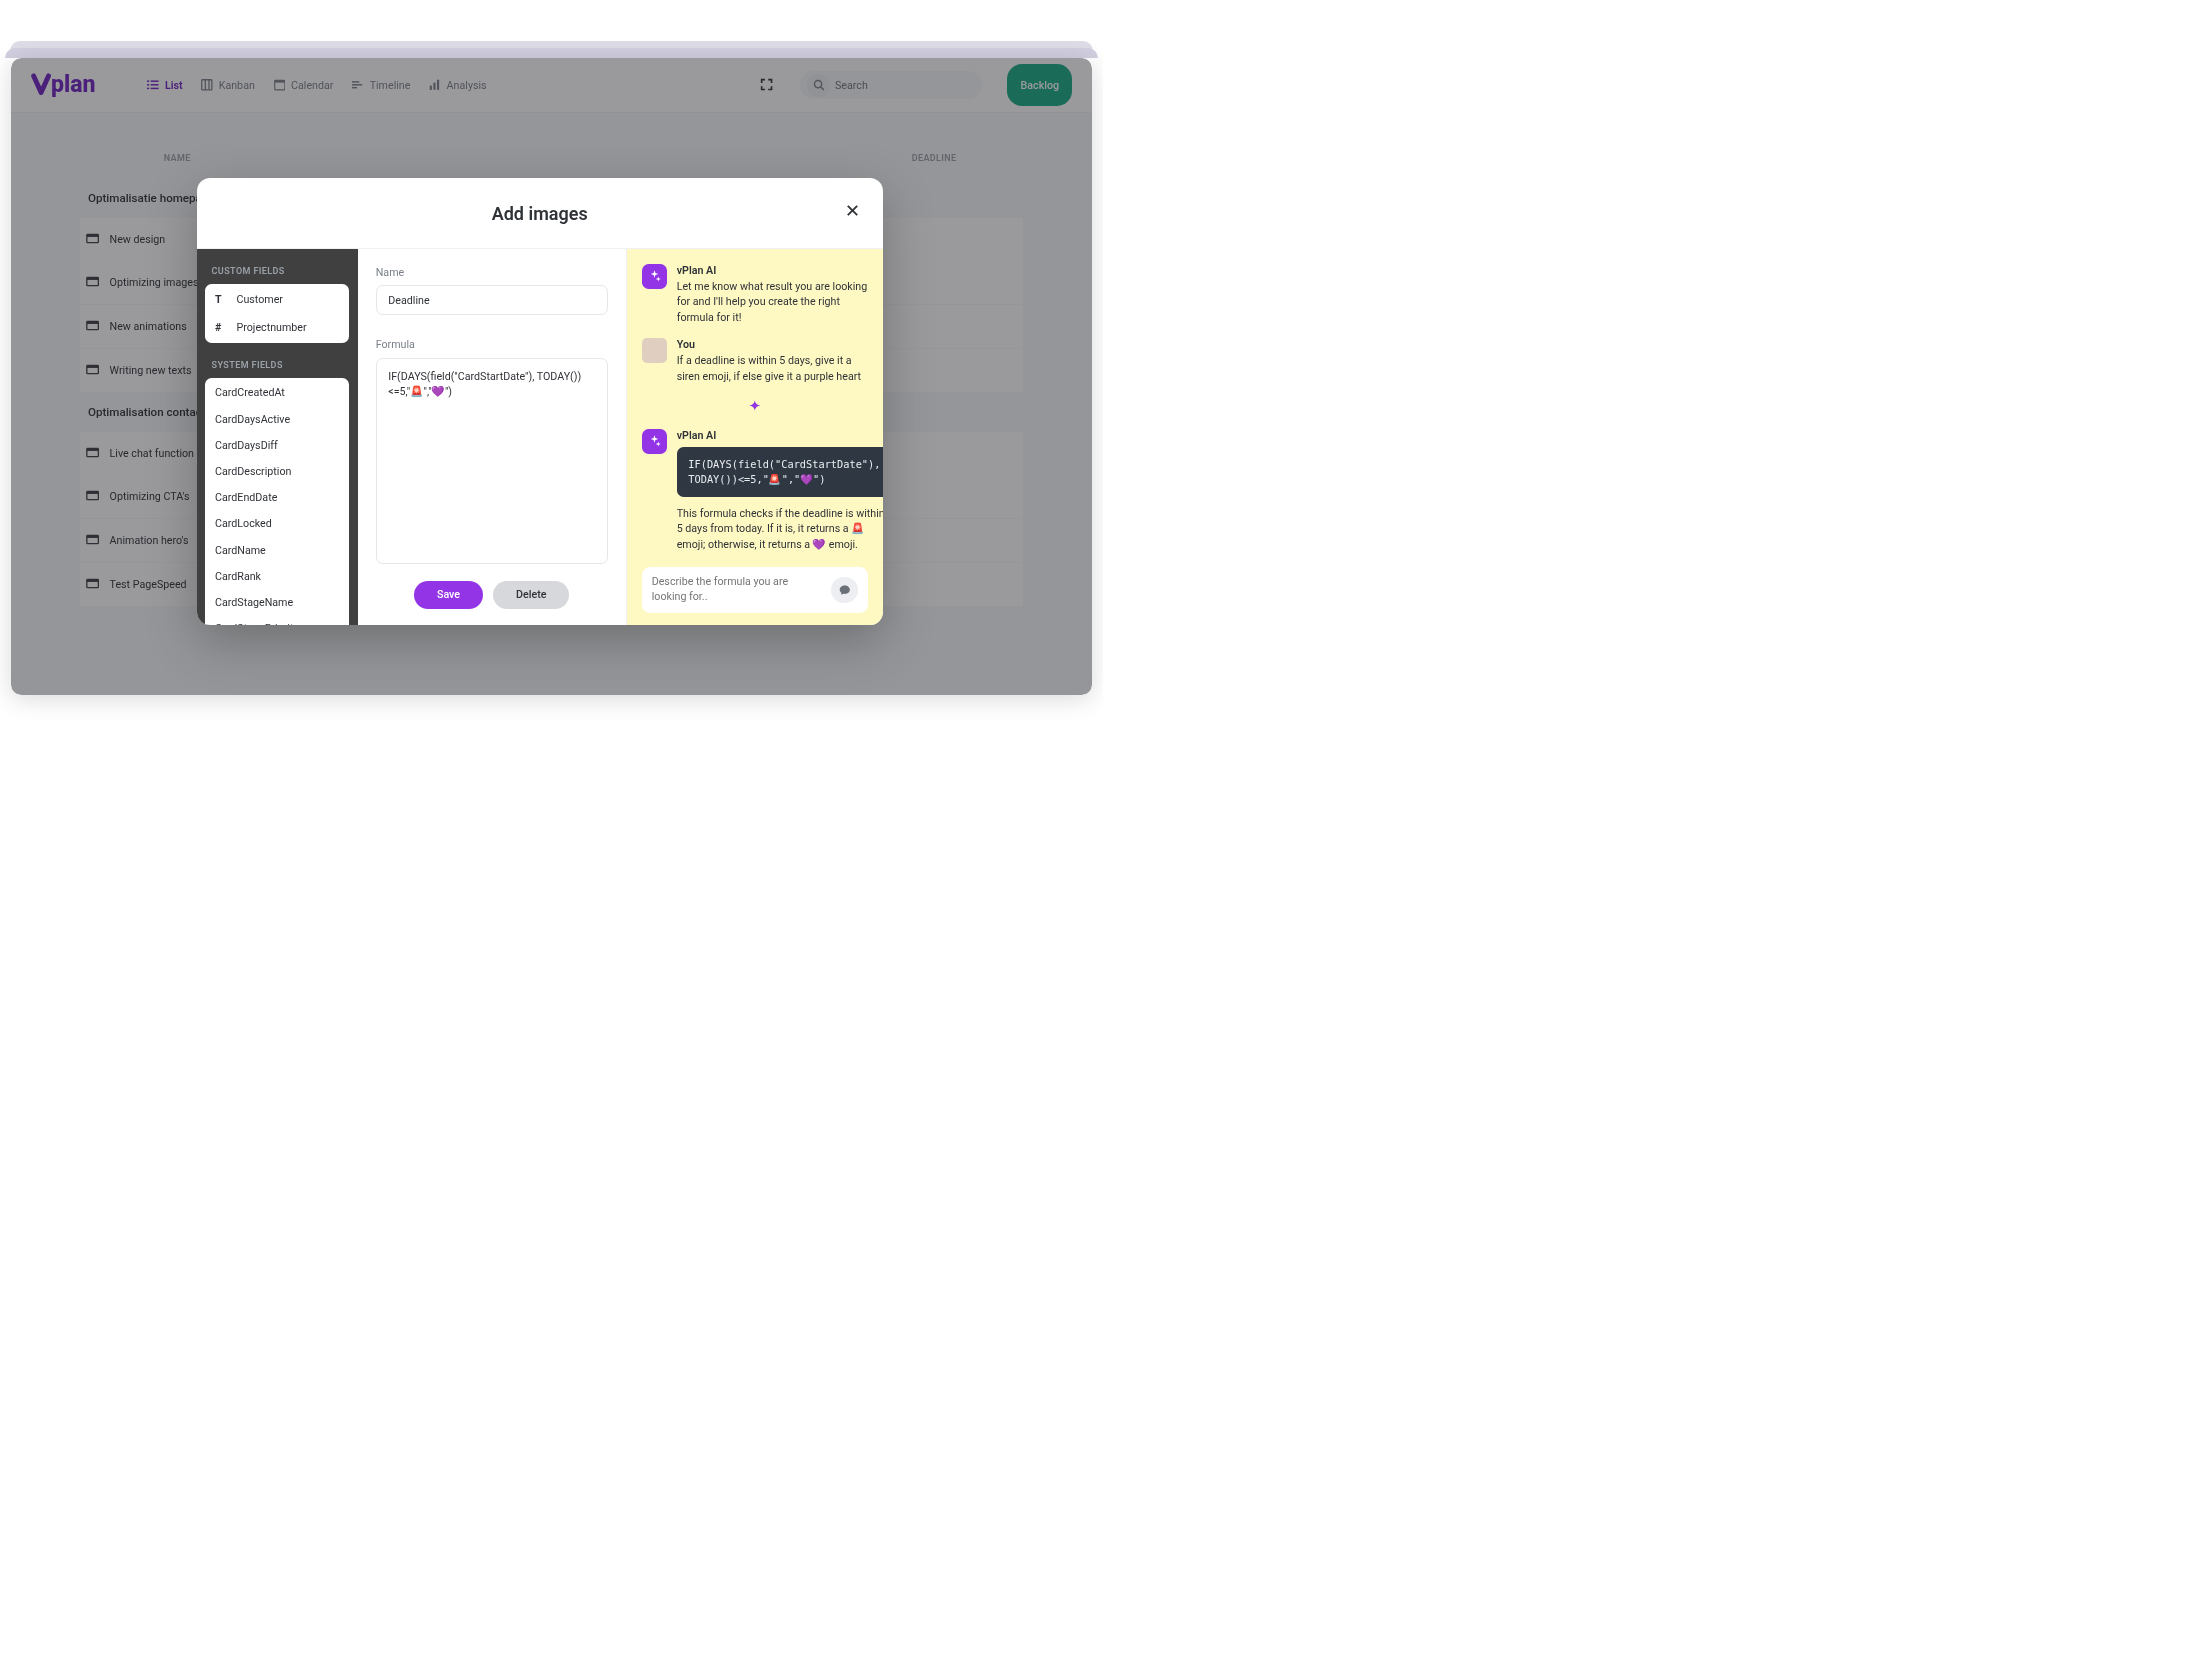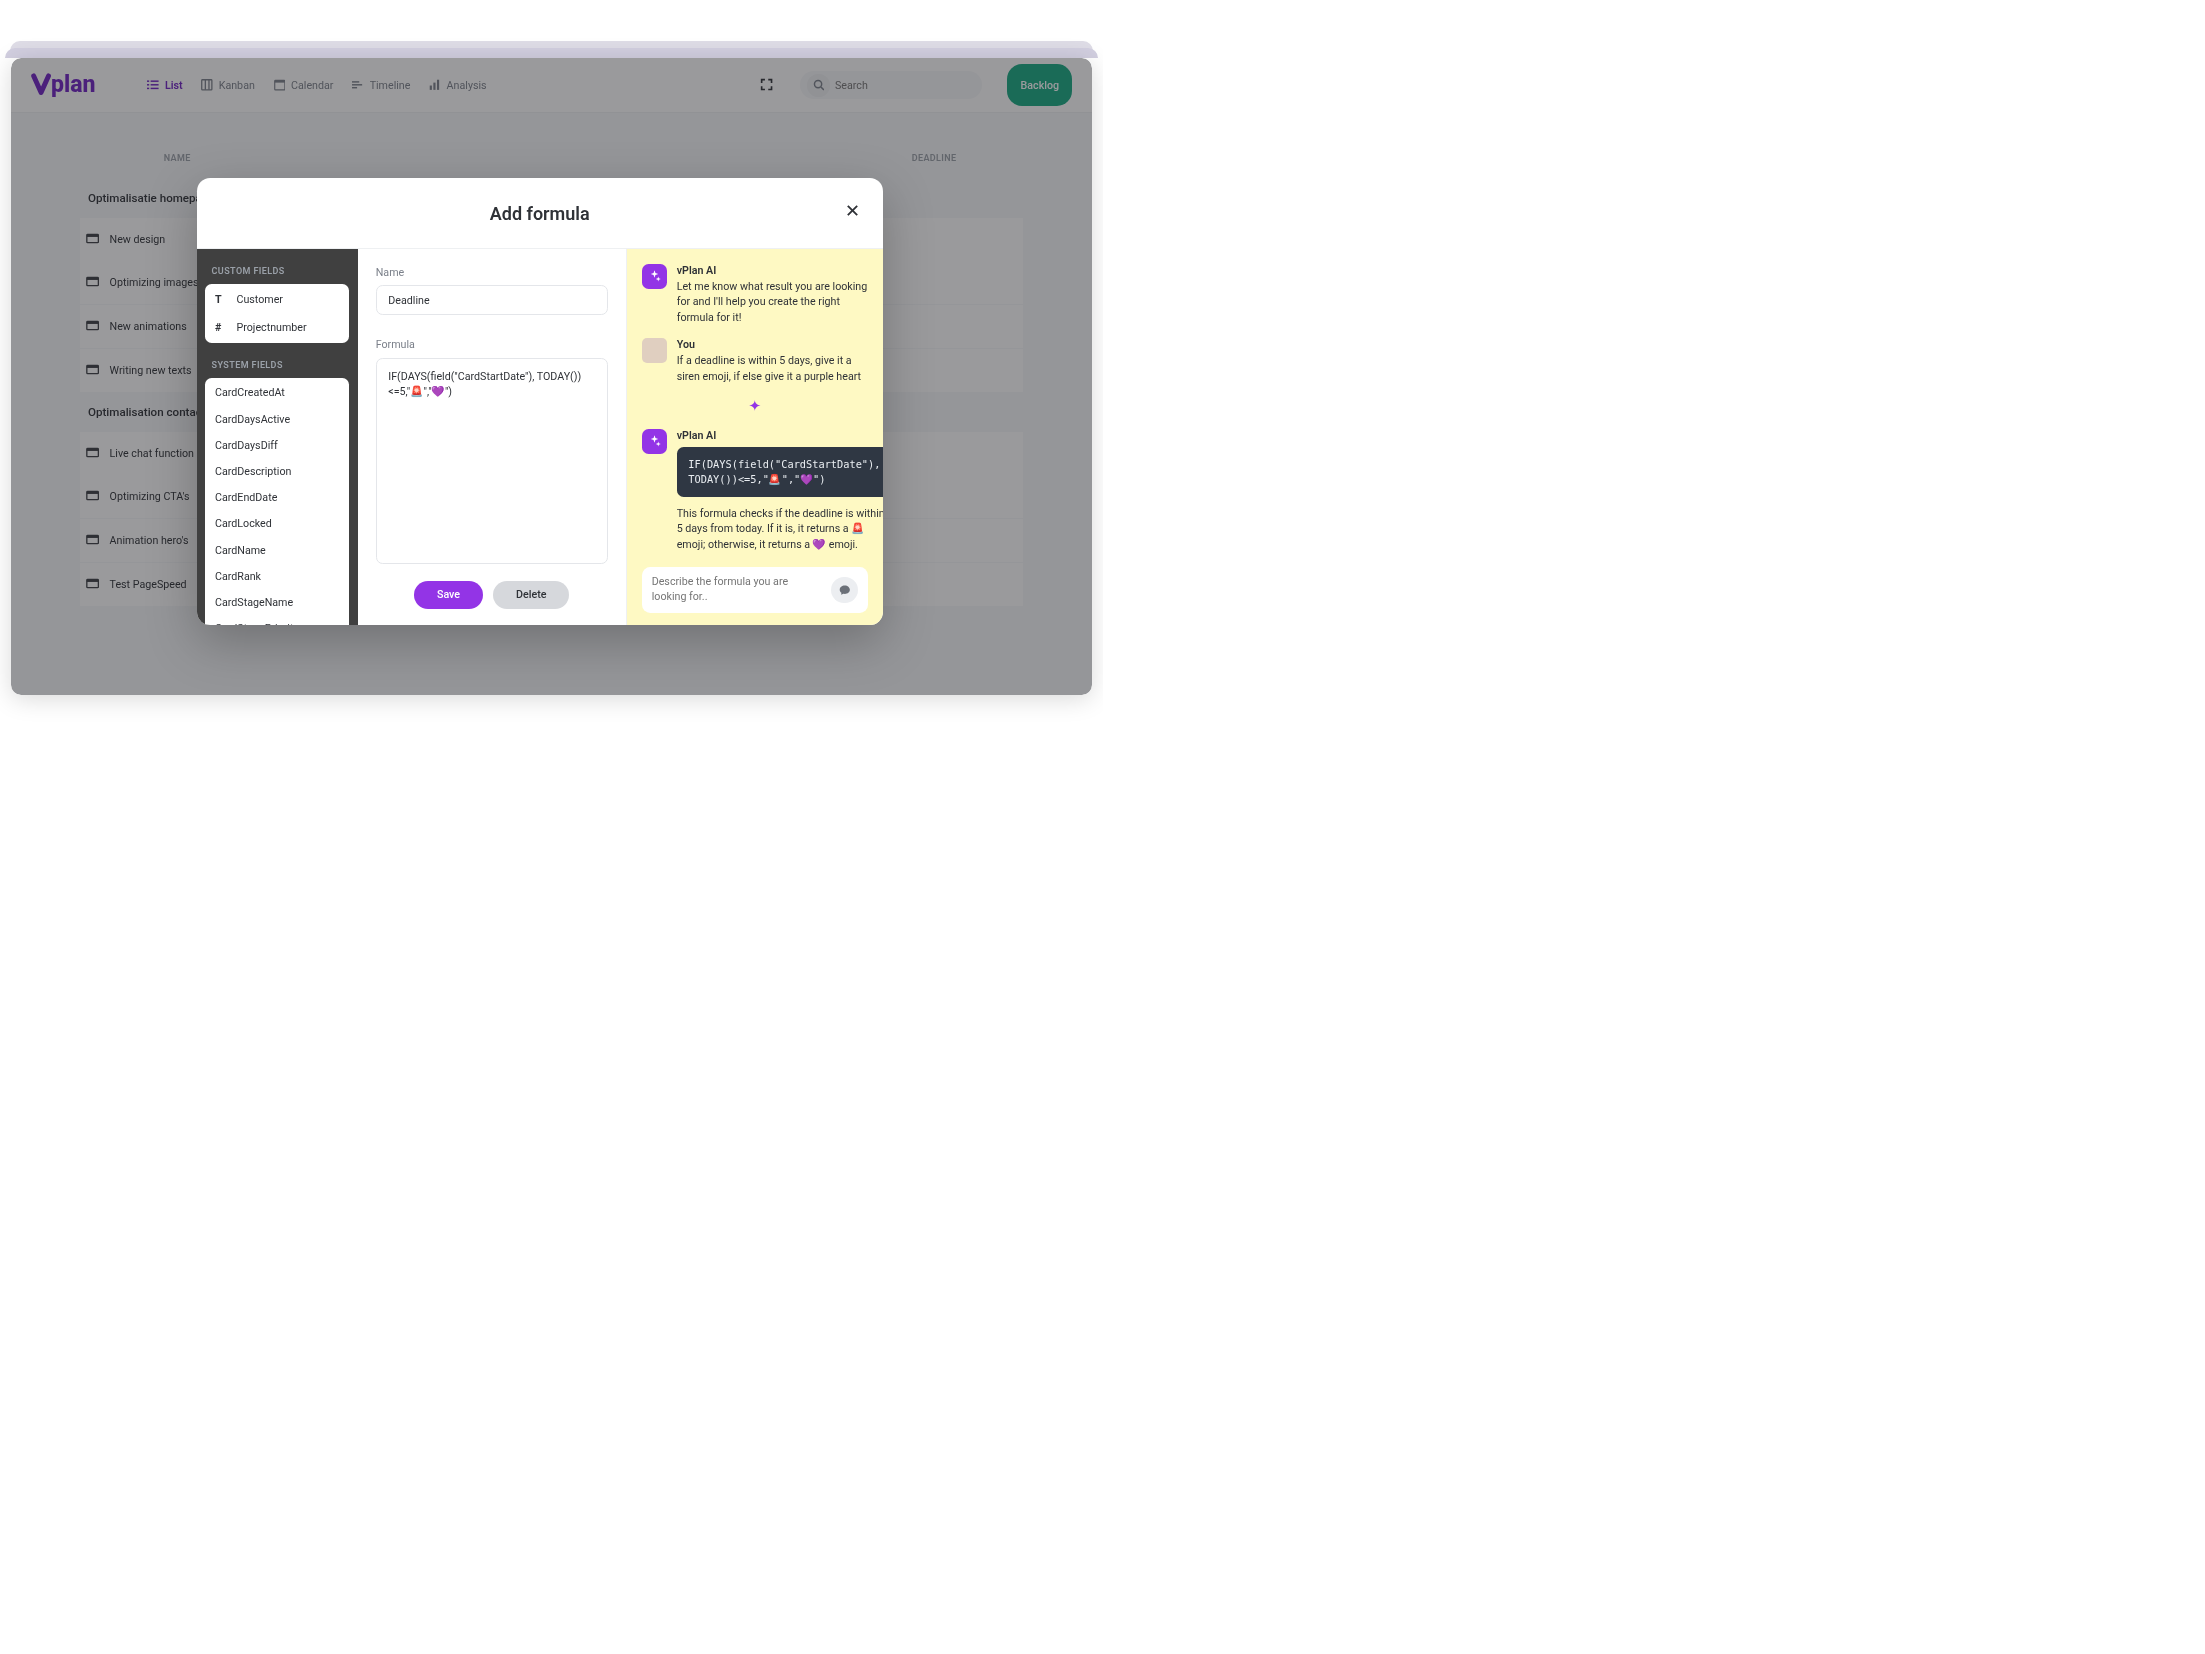--- a/index.html
+++ b/index.html
@@ -310,21 +310,21 @@
         <span class="progress-stub"></span>
       </div>
       <div class="cat-pill">Design</div>
     </div>
   </div>
 
   <div class="scrim"></div>
 
   <div class="modal">
     <div class="modal-head">
-      <div class="modal-title">Add formula</div>
+      <div class="modal-title">Add images</div>
       <div class="modal-close">
         <svg width="15" height="15" viewBox="0 0 16 16" stroke="currentColor" stroke-width="2" fill="none">
             <line x1="3" y1="3" x2="13" y2="13"></line>
             <line x1="13" y1="3" x2="3" y2="13"></line>
           </svg>
       </div>
     </div>
 
     <div class="modal-body">
 

